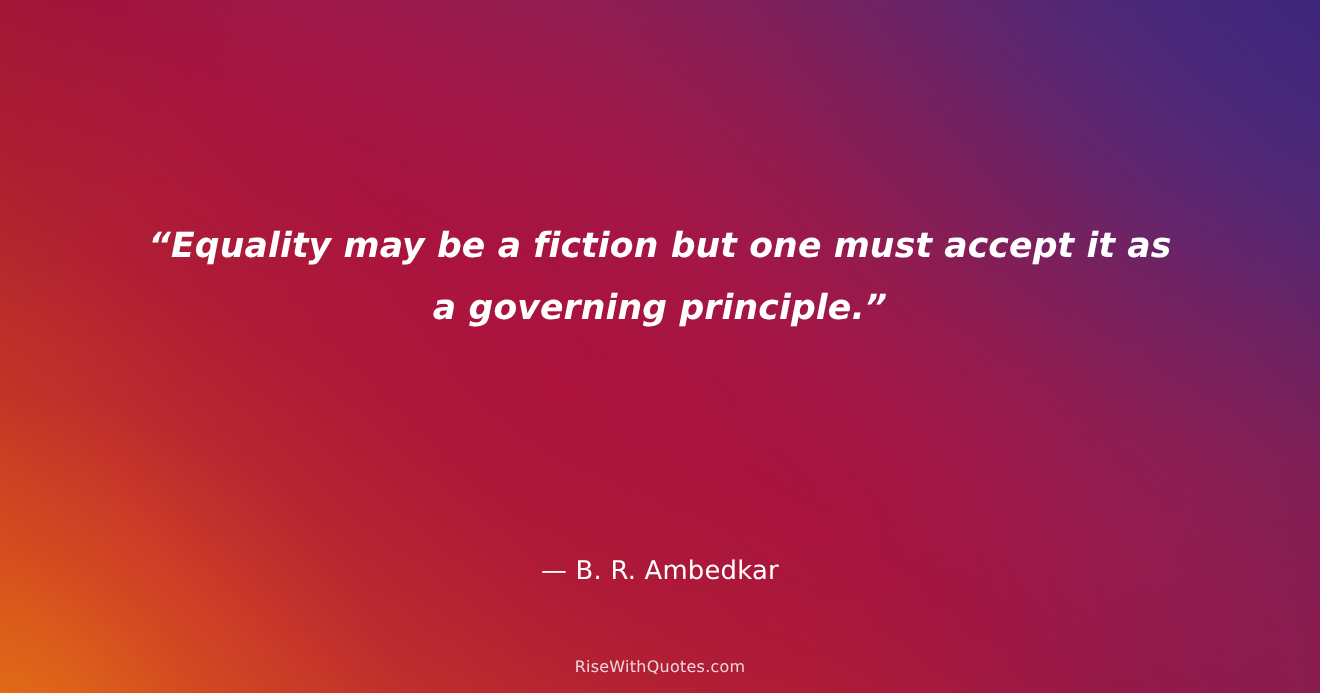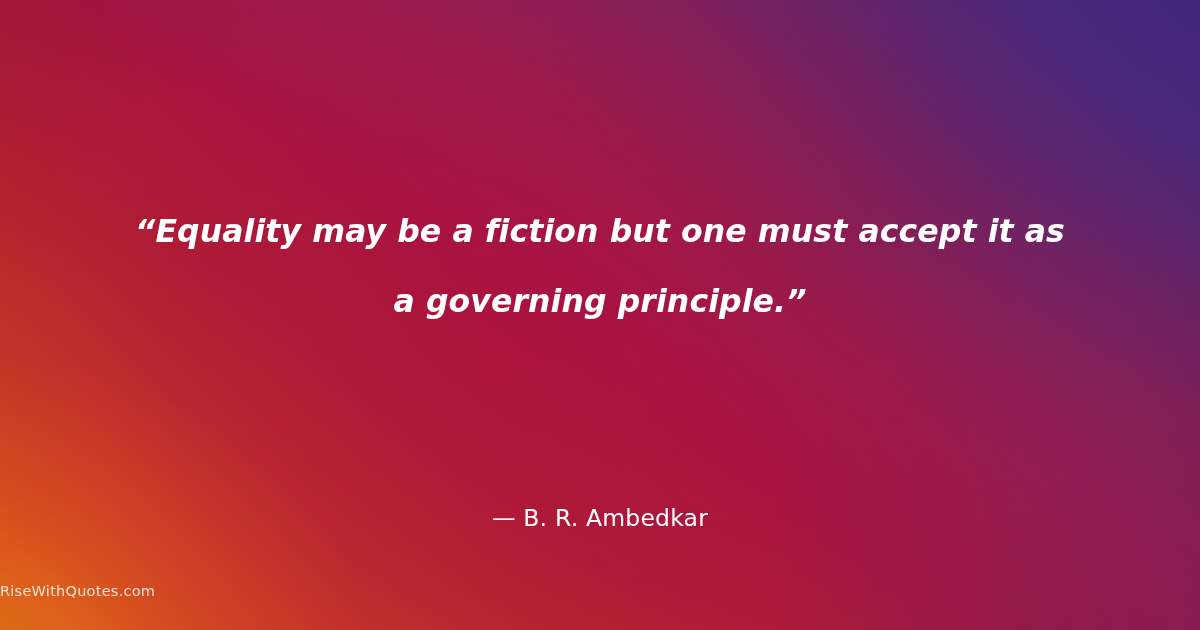--- a/index.html
+++ b/index.html
@@ -113,21 +113,21 @@
     right: 0;
     top: 196px;
     margin: 0;
     padding: 0 120px;
     box-sizing: border-box;
     text-align: center;
     font-family: "DejaVu Sans", sans-serif;
     font-size: 31.5px;
     font-style: italic;
     font-weight: 700;
-    line-height: 70px;
+    line-height: 56px;
     letter-spacing: 0.1px;
     color: #ffffff;
     white-space: pre-wrap;
   }
 
   .attribution {
     position: absolute;
     left: 0;
     right: 0;
     top: 492px;
@@ -139,21 +139,22 @@
     font-weight: 400;
     letter-spacing: 0.2px;
     color: #ffffff;
   }
 
   .site-footer {
     position: absolute;
     left: 0;
     right: 0;
     top: 583px;
-    margin: 0;
+    margin: 16px;
+    text-align: center;
     font-family: "DejaVu Sans", sans-serif;
     font-size: 14.5px;
     font-weight: 400;
     letter-spacing: 0.25px;
     color: rgba(255, 255, 255, 0.82);
   }
 </style>
 </head>
 <body>
 

